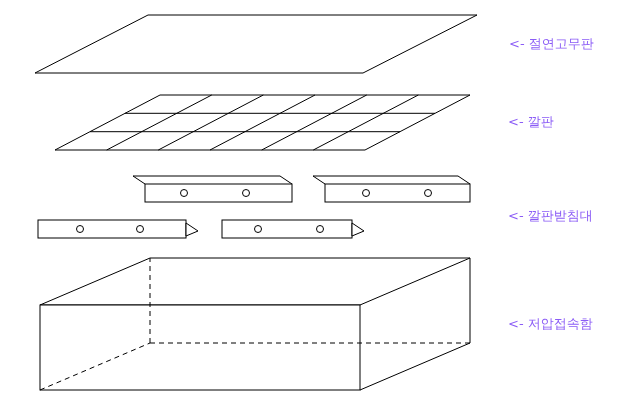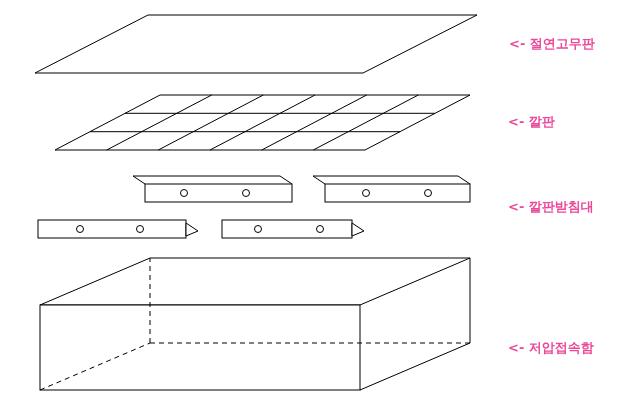--- a/index.html
+++ b/index.html
@@ -16,22 +16,22 @@
     overflow: hidden;
   }
   #diagram-svg {
     position: absolute;
     left: 0;
     top: 0;
   }
   .part-label {
     position: absolute;
     font-size: 13px;
-    font-weight: bold;
-    color: #ec4899;
+    font-weight: normal;
+    color: #8b5cf6;
     white-space: nowrap;
     letter-spacing: 0px;
   }
 </style>
 </head>
 <body>
 
 <div id="canvas">
 
   <svg id="diagram-svg" width="637" height="407" viewBox="0 0 637 407" fill="none" stroke="#000000" stroke-width="1">
@@ -102,17 +102,17 @@
         <line x1="150" y1="343" x2="470" y2="343"></line>
         <line x1="150" y1="343" x2="150" y2="258"></line>
       </g>
     </g>
   </svg>
 
   <div class="part-label" style="left:509px; top:35px;">&lt;- 절연고무판</div>
 
   <div class="part-label" style="left:508px; top:113px;">&lt;- 깔판</div>
 
-  <div class="part-label" style="left:508px; top:198px;text-align:center;">&lt;- 깔판받침대</div>
+  <div class="part-label" style="left:508px; top:207px;text-align:center;">&lt;- 깔판받침대</div>
 
-  <div class="part-label" style="left:508px; top:315px;margin-top:24px;">&lt;- 저압접속함</div>
+  <div class="part-label" style="left:508px; top:315px;">&lt;- 저압접속함</div>
 
 </div>
 
 </body></html>

